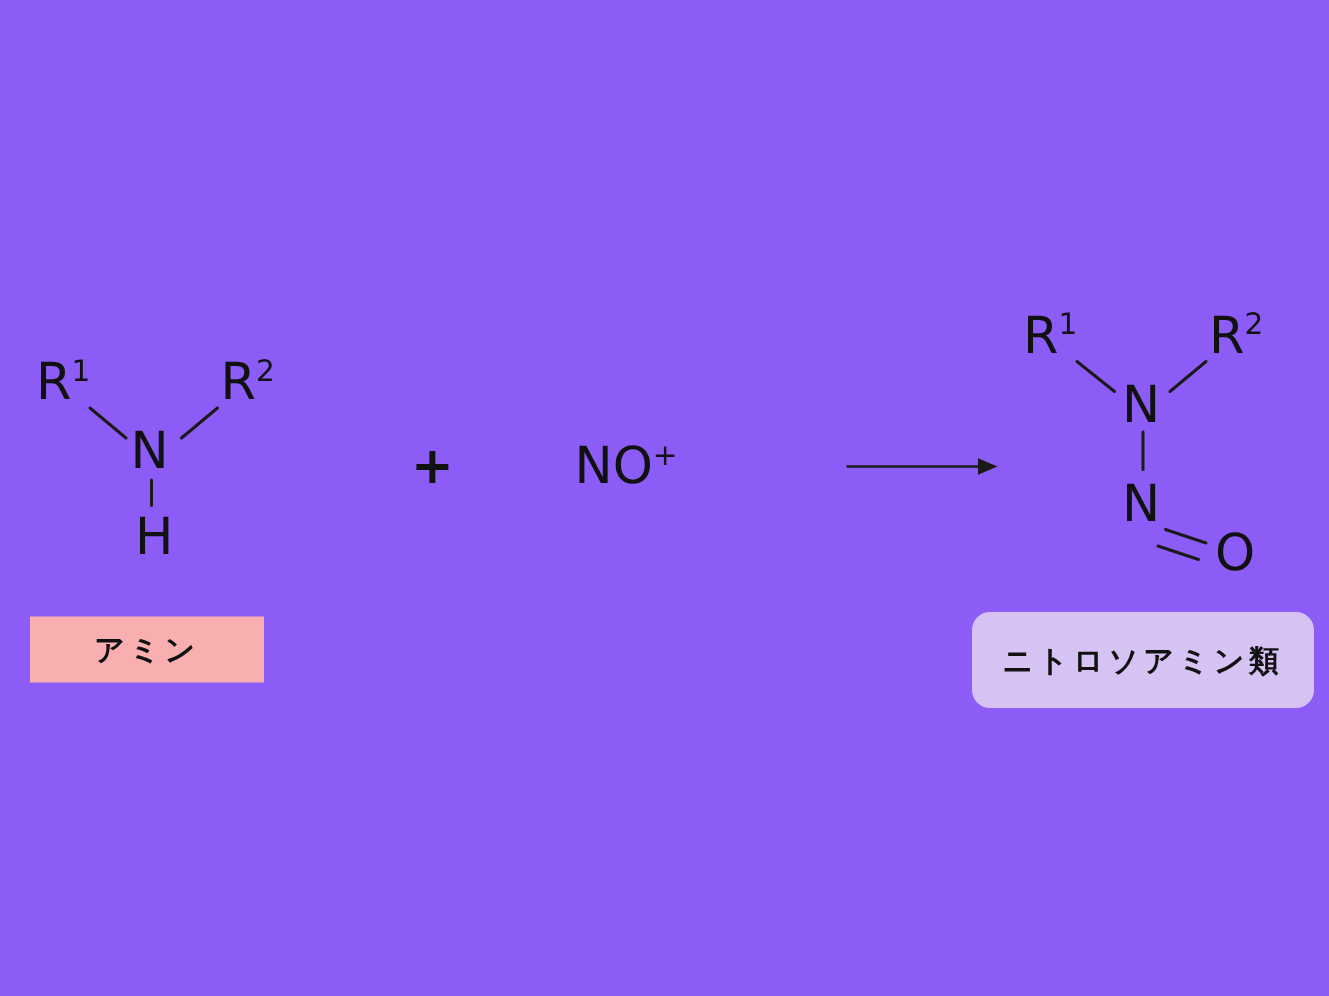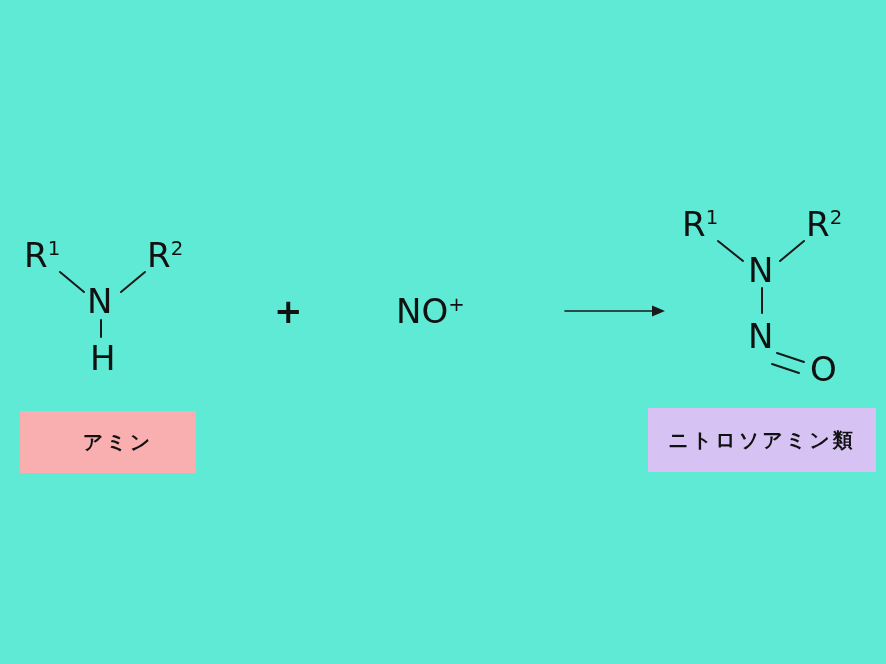--- a/index.html
+++ b/index.html
@@ -5,21 +5,21 @@
   html, body {
     margin: 0;
     padding: 0;
     background: #ffffff;
     font-family: "DejaVu Sans", "Liberation Sans", sans-serif;
   }
   #canvas {
     position: relative;
     width: 886px;
     height: 664px;
-    background: #5eead4;
+    background: #8b5cf6;
     overflow: hidden;
   }
   #bond-overlay {
     position: absolute;
     left: 0;
     top: 0;
     width: 886px;
     height: 664px;
   }
   #bond-overlay line {
@@ -58,25 +58,24 @@
     display: flex;
     align-items: center;
     justify-content: center;
     color: #111111;
     font-weight: 700;
   }
   .tag-amine {
     left: 20px;
     top: 411px;
     width: 156px;
-    height: 62px;
+    height: 44px;
     background: #f9afaf;
     font-size: 20px;
     letter-spacing: 3px;
-    padding-left: 20px;
   }
   .tag-nox {
     left: 348px;
     top: 416px;
     width: 150px;
     height: 56px;
     background: #cae7f8;
     font-size: 17px;
     letter-spacing: 1px;
   }
@@ -113,28 +112,28 @@
     <line x1="772" y1="364" x2="799" y2="373"></line>
   </svg>
 
   <div class="atom" style="left:24px;  top:238px"><span>R</span><sup>1</sup></div>
   <div class="atom" style="left:147px; top:238px"><span>R</span><sup>2</sup></div>
   <div class="atom" style="left:87px;  top:284px">N</div>
   <div class="atom" style="left:90px;  top:341px">H</div>
 
   <div class="operator" style="left:274px; top:294px">+</div>
 
-  <div class="atom" style="left:396px; top:294px"><span>NO</span><sup>+</sup></div>
+  <div class="atom" style="left:383px; top:294px"><span>NO</span><sup>+</sup></div>
 
   <div class="atom" style="left:682px; top:207px"><span>R</span><sup>1</sup></div>
   <div class="atom" style="left:806px; top:207px"><span>R</span><sup>2</sup></div>
   <div class="atom" style="left:748px; top:253px">N</div>
   <div class="atom" style="left:748px; top:319px">N</div>
   <div class="atom" style="left:810px; top:352px">O</div>
 
   <div class="tag tag-amine" style="background: rgb(249, 175, 175);">
     <span>アミン</span>
   </div>
-  <div class="tag tag-nitrosamine" style="background: rgb(215, 194, 244);">
+  <div class="tag tag-nitrosamine" style="background: rgb(215, 194, 244); border-radius: 12px;">
     <span>ニトロソアミン類</span>
   </div>
 
 </div>
 
 </body></html>

